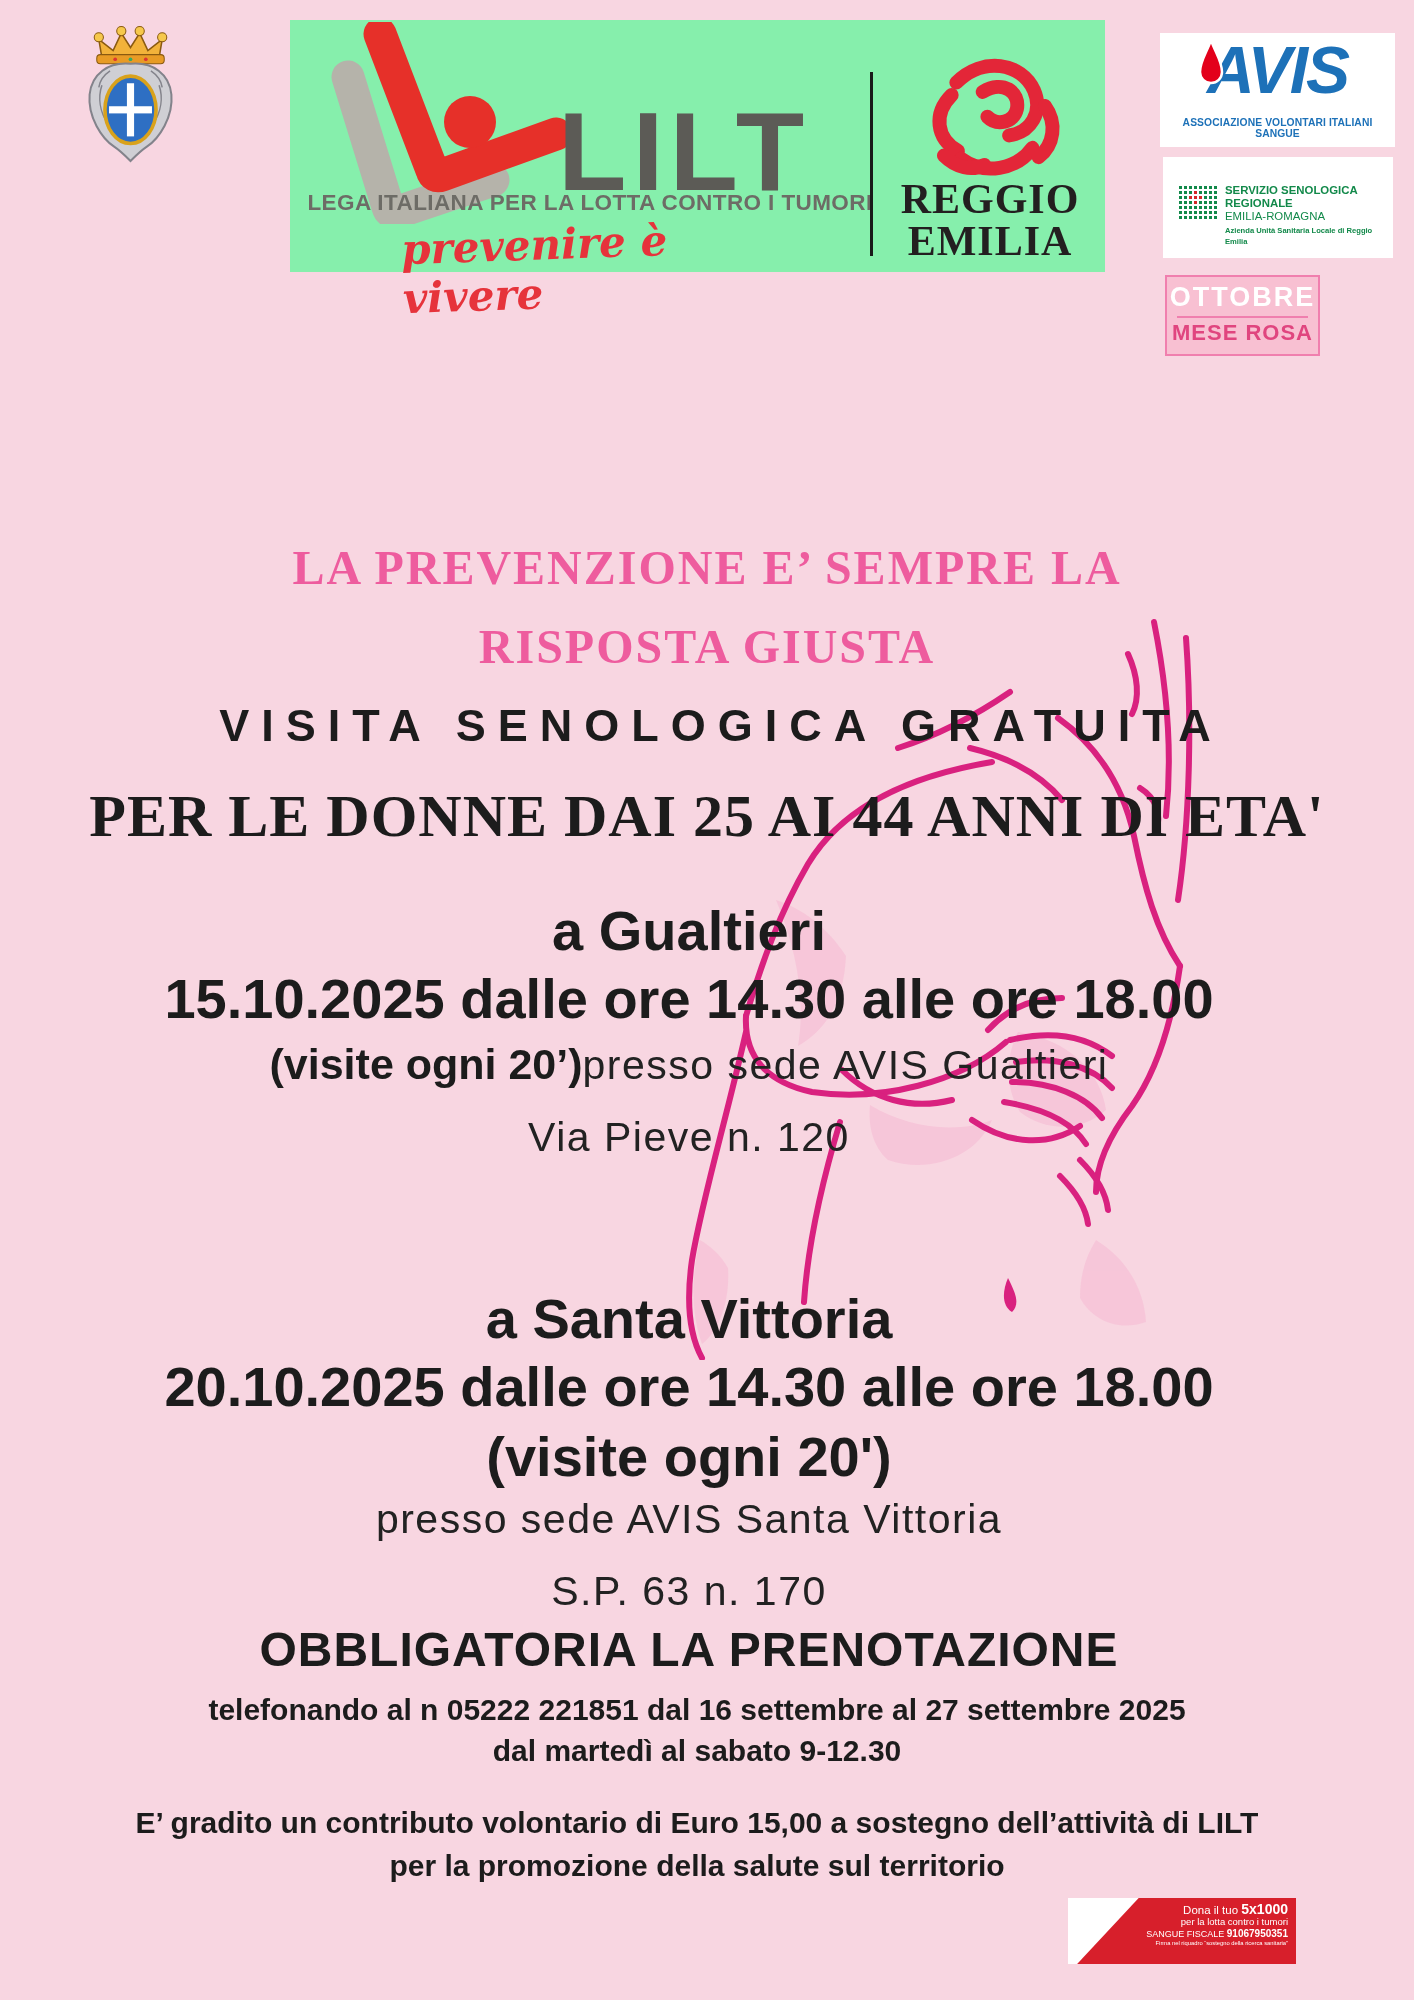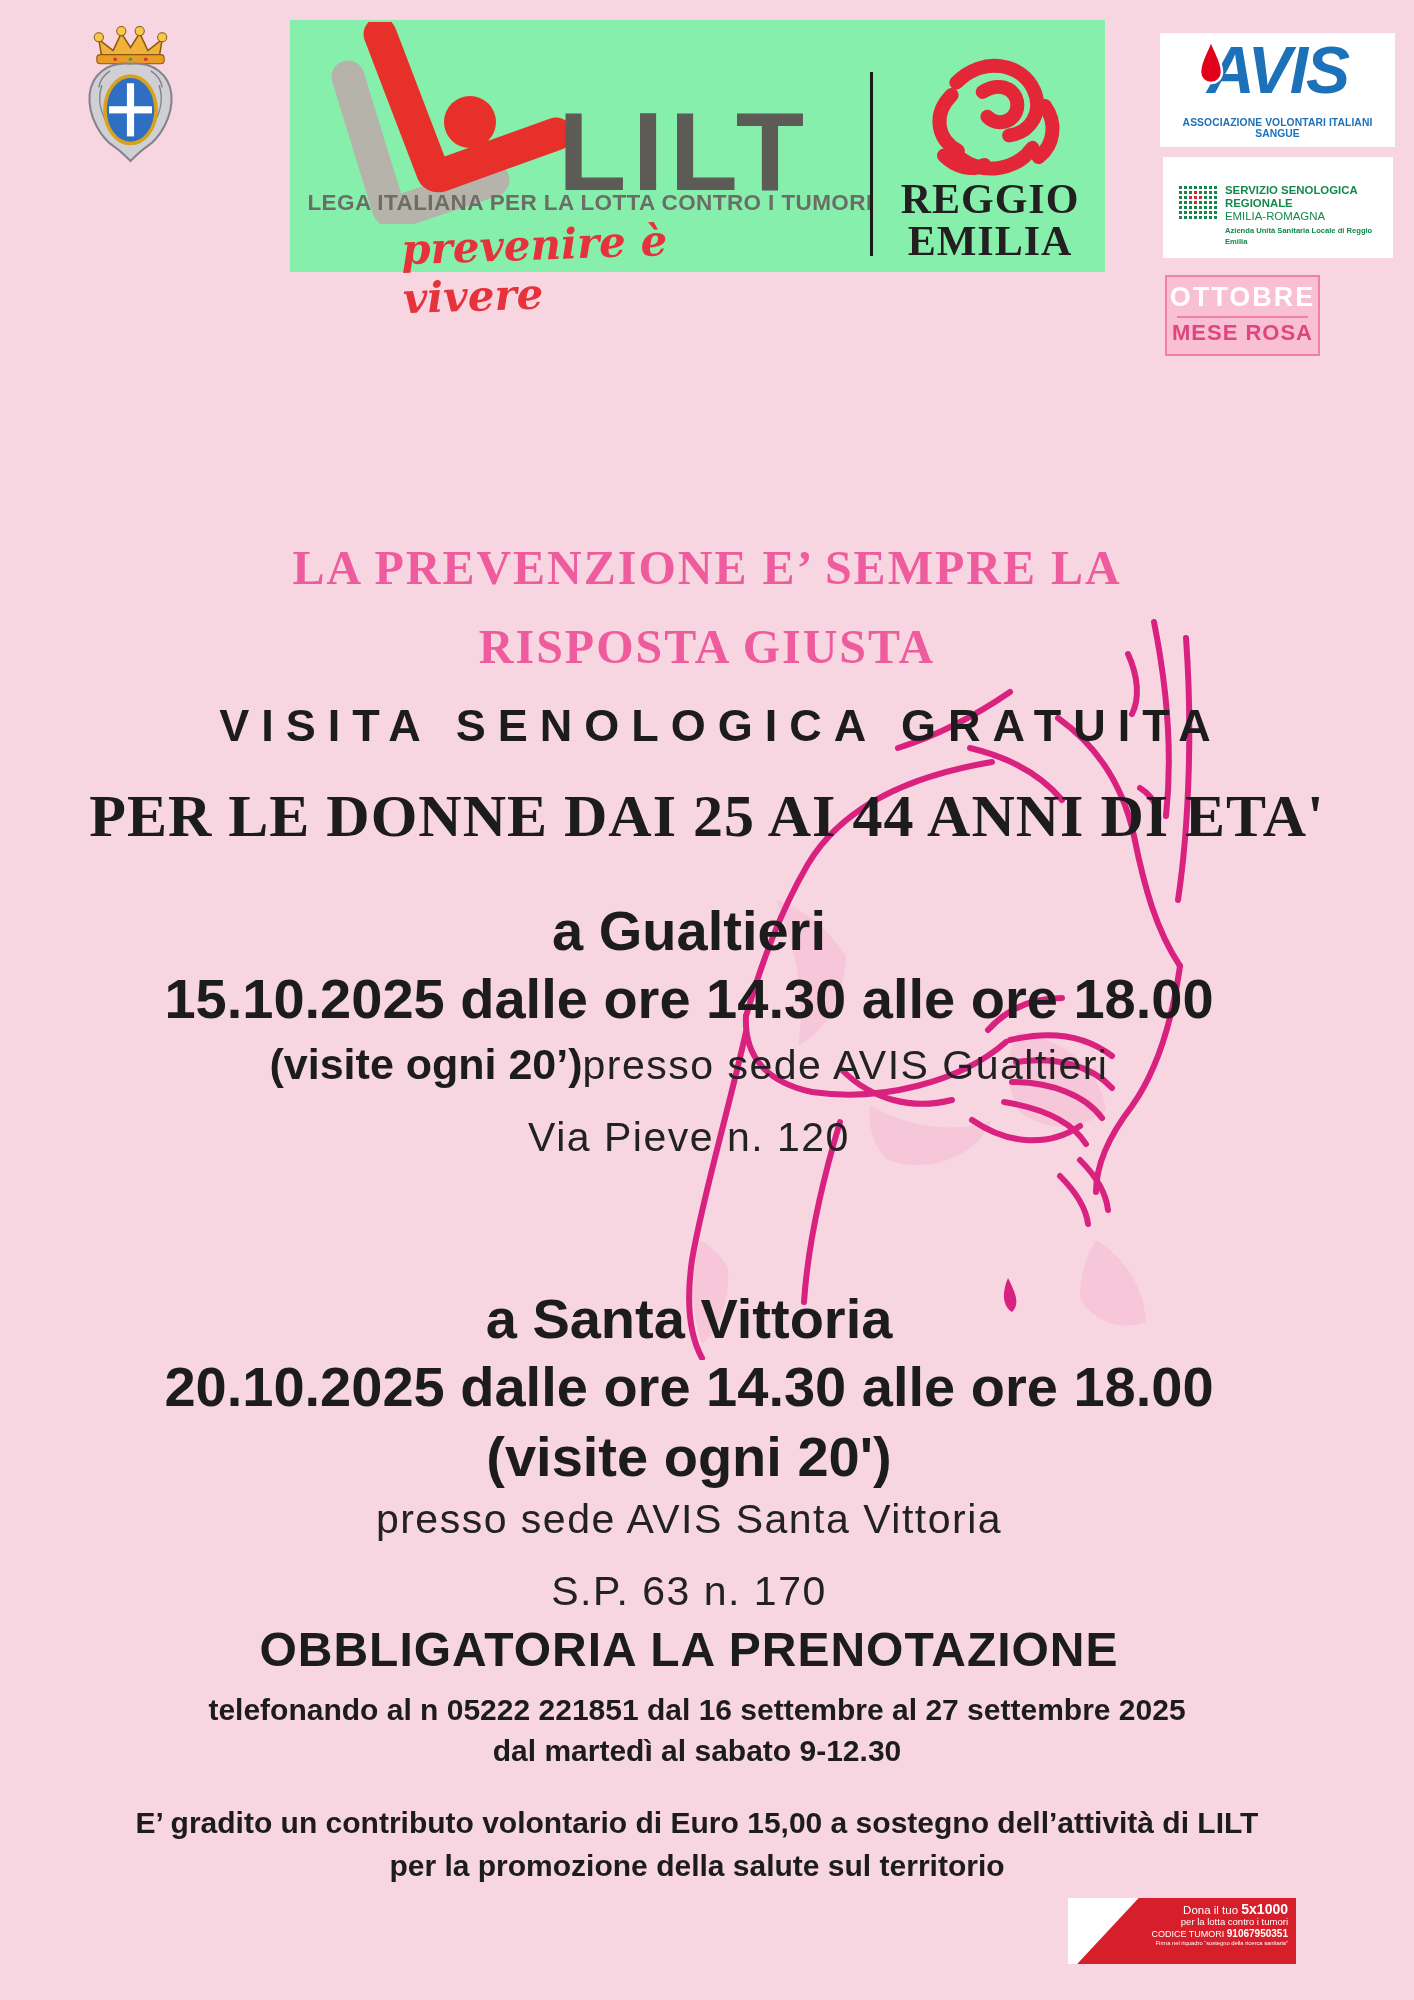--- a/index.html
+++ b/index.html
@@ -257,18 +257,18 @@
   <div class="abs line center black b30" style="top:1734px;">dal martedì al sabato 9-12.30</div>
 
   <div class="abs line center black b30" style="top:1806px;">E’ gradito un contributo volontario di Euro 15,00 a sostegno dell’attività di LILT</div>
   <div class="abs line center black b30" style="top:1849px;">per la promozione della salute sul territorio</div>
 
   <div class="abs donate z3">
     <div class="donate-red"></div>
     <div class="donate-text">
       <div class="dt1"><span>Dona il tuo </span><b>5x1000</b></div>
       <div class="dt2">per la lotta contro i tumori</div>
-      <div class="dt3"><span>CODICE TUMORI </span><b>91067950351</b></div>
+      <div class="dt3"><span>SANGUE FISCALE </span><b>91067950351</b></div>
       <div class="dt4">Firma nel riquadro “sostegno della ricerca sanitaria”</div>
     </div>
   </div>
 
 </div>
 
 </body></html>

